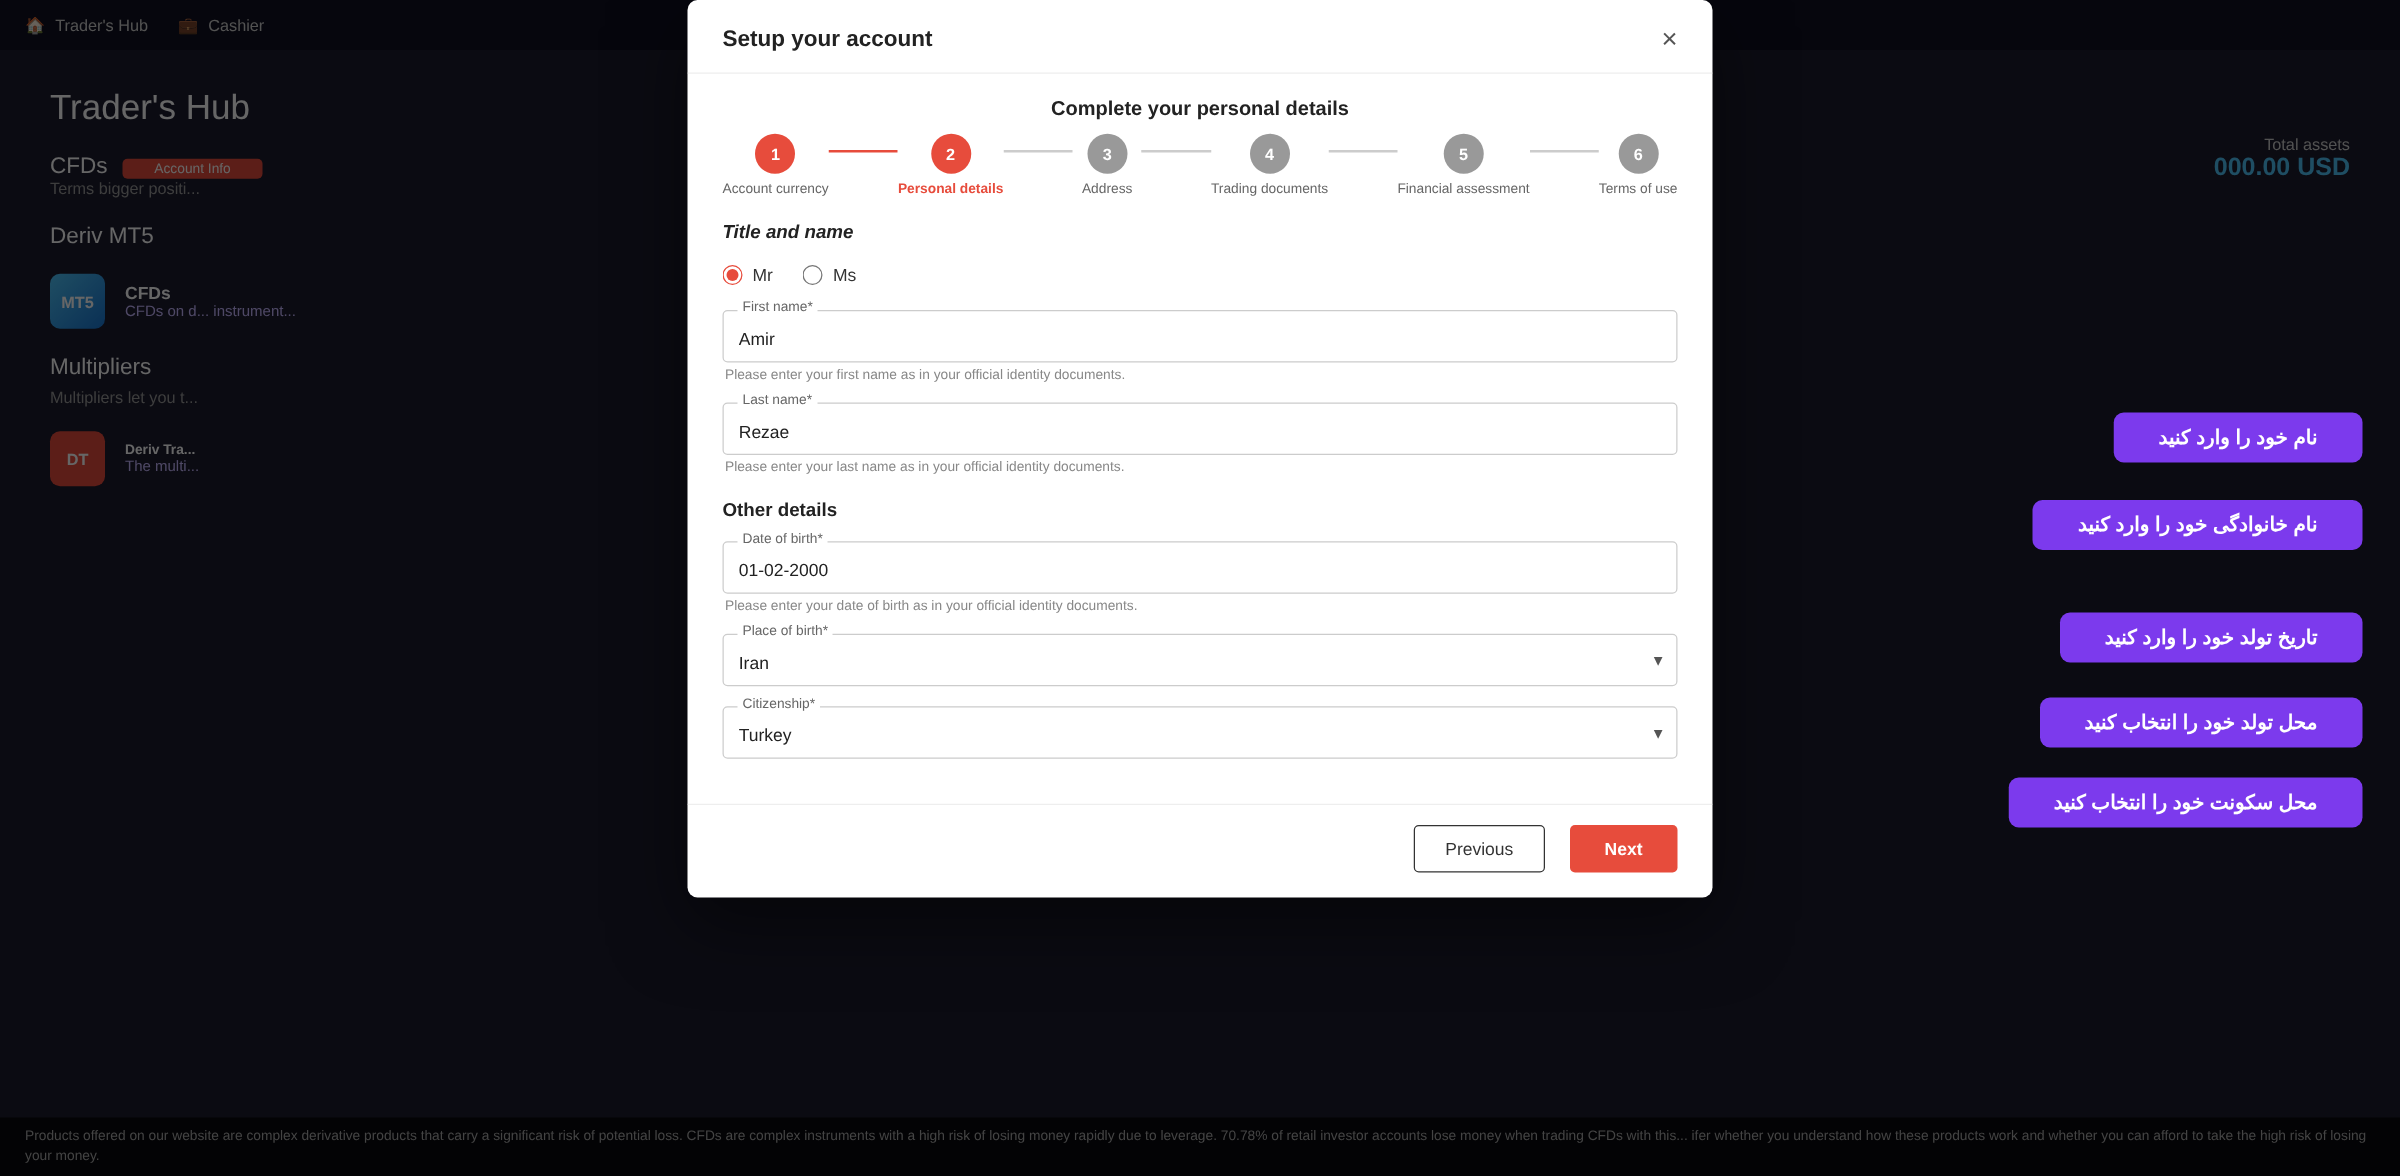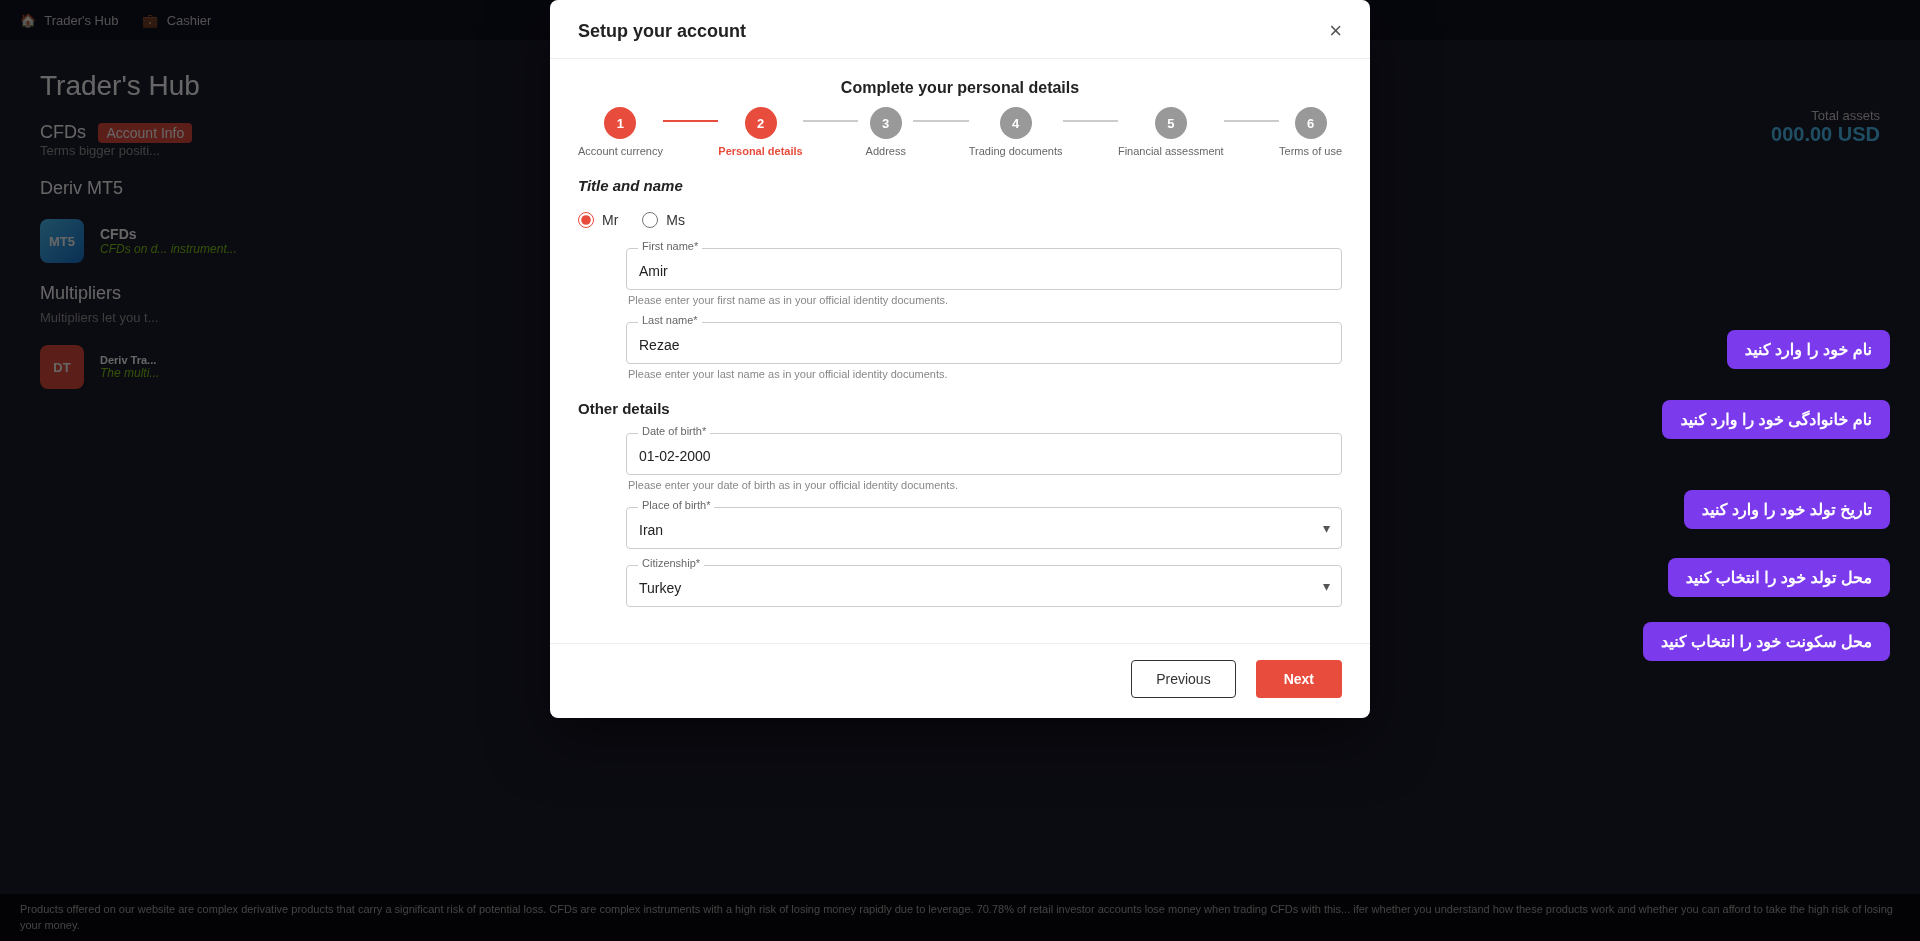--- a/index.html
+++ b/index.html
@@ -219,21 +219,20 @@
       width: 16px;
       height: 16px;
       accent-color: #e74c3c;
       cursor: pointer;
     }
 
     
     .form-group {
       position: relative;
       margin-bottom: 16px;
-      margin-left: 48px;
     }
     .form-label {
       position: absolute;
       top: -8px;
       left: 12px;
       background: #fff;
       padding: 0 4px;
       font-size: 11px;
       color: #666;
       z-index: 1;
@@ -318,42 +317,41 @@
     }
 
     
     .annotation {
       position: absolute;
       right: 30px;
       background: #7c3aed;
       color: #fff;
       font-size: 16px;
       font-weight: bold;
-      padding: 10px 18px;
+      padding: 10px 36px;
       border-radius: 8px;
       direction: rtl;
       white-space: nowrap;
       z-index: 200;
     }
     .card-title {
       font-size: 16px;
       font-weight: 600;
       color: #fff;
     }
     .card-sub {
       font-size: 12px;
-      color: #84cc16;
-      font-style: italic;
+      color: #c4b5fd;
     }
     .card-badge {
       display: inline-block;
       background: #e74c3c;
       color: #fff;
-      font-size: 14px;
-      padding: 2px 8px;
+      font-size: 11px;
+      padding: 2px 25px;
       border-radius: 4px;
       margin-left: 8px;
     }
 
     
     .mt5-avatar {
       width: 44px;
       height: 44px;
       background: linear-gradient(135deg, #4fc3f7, #1976d2);
       border-radius: 8px;

